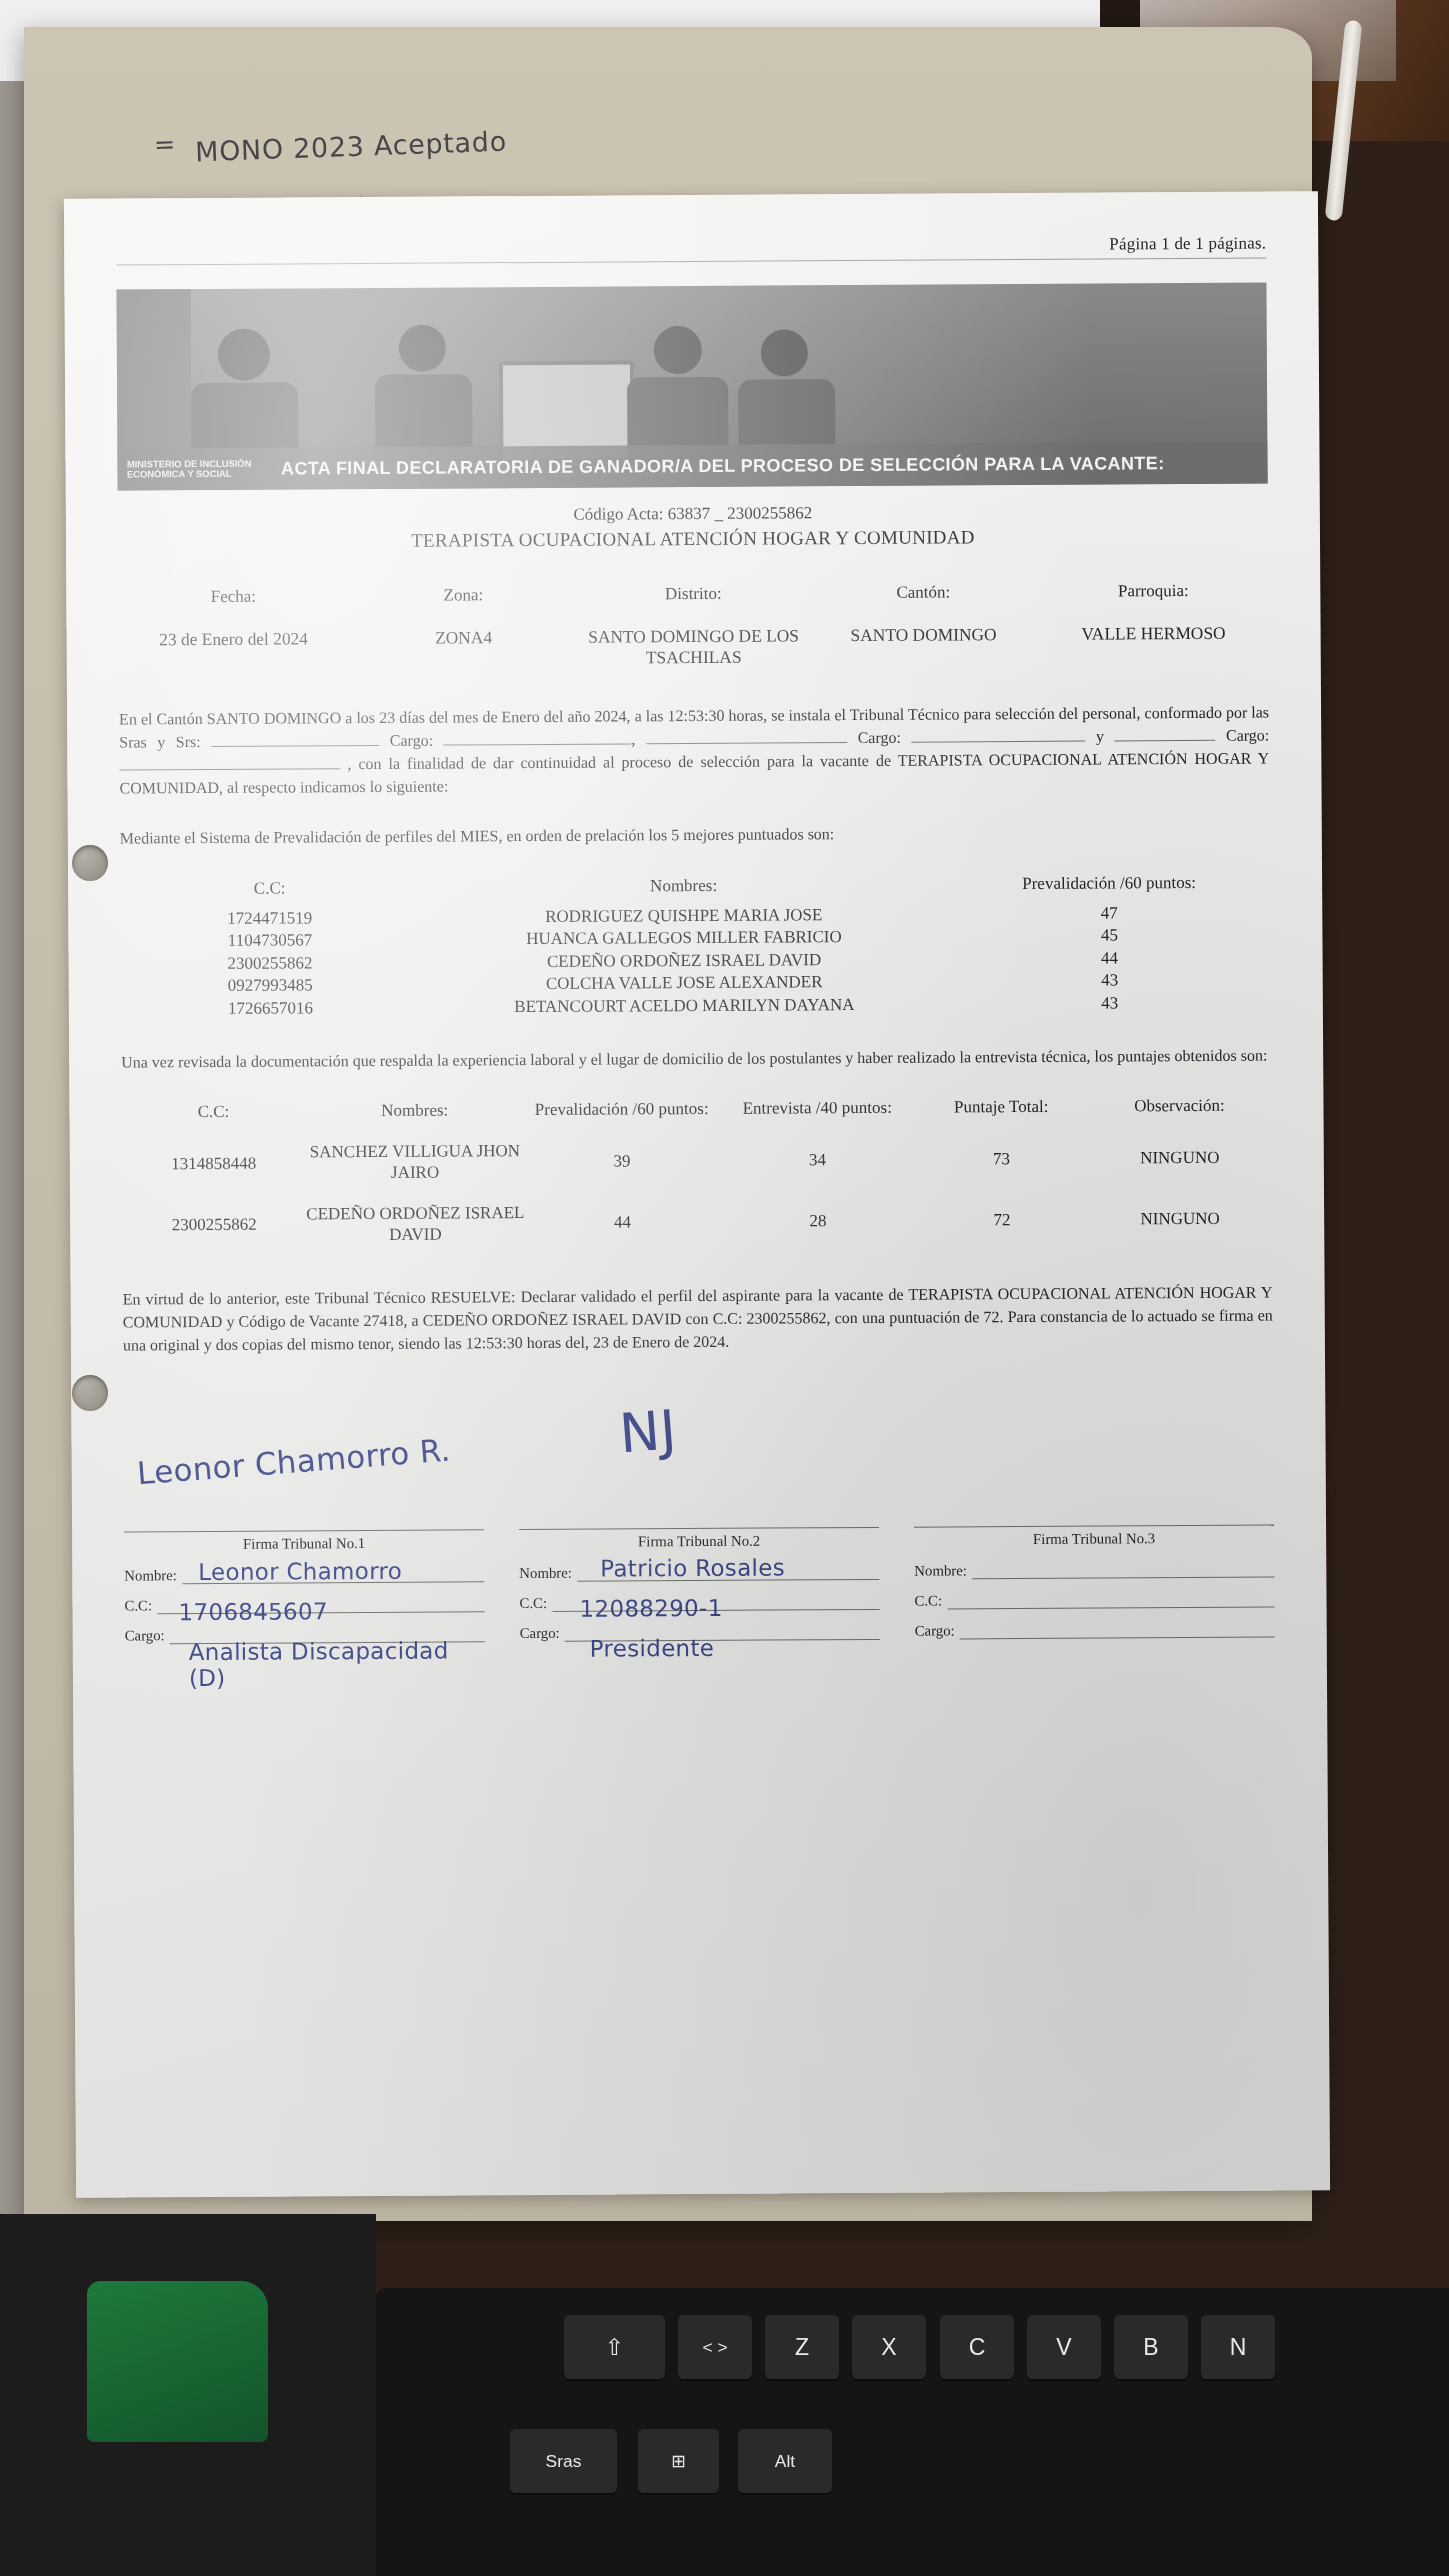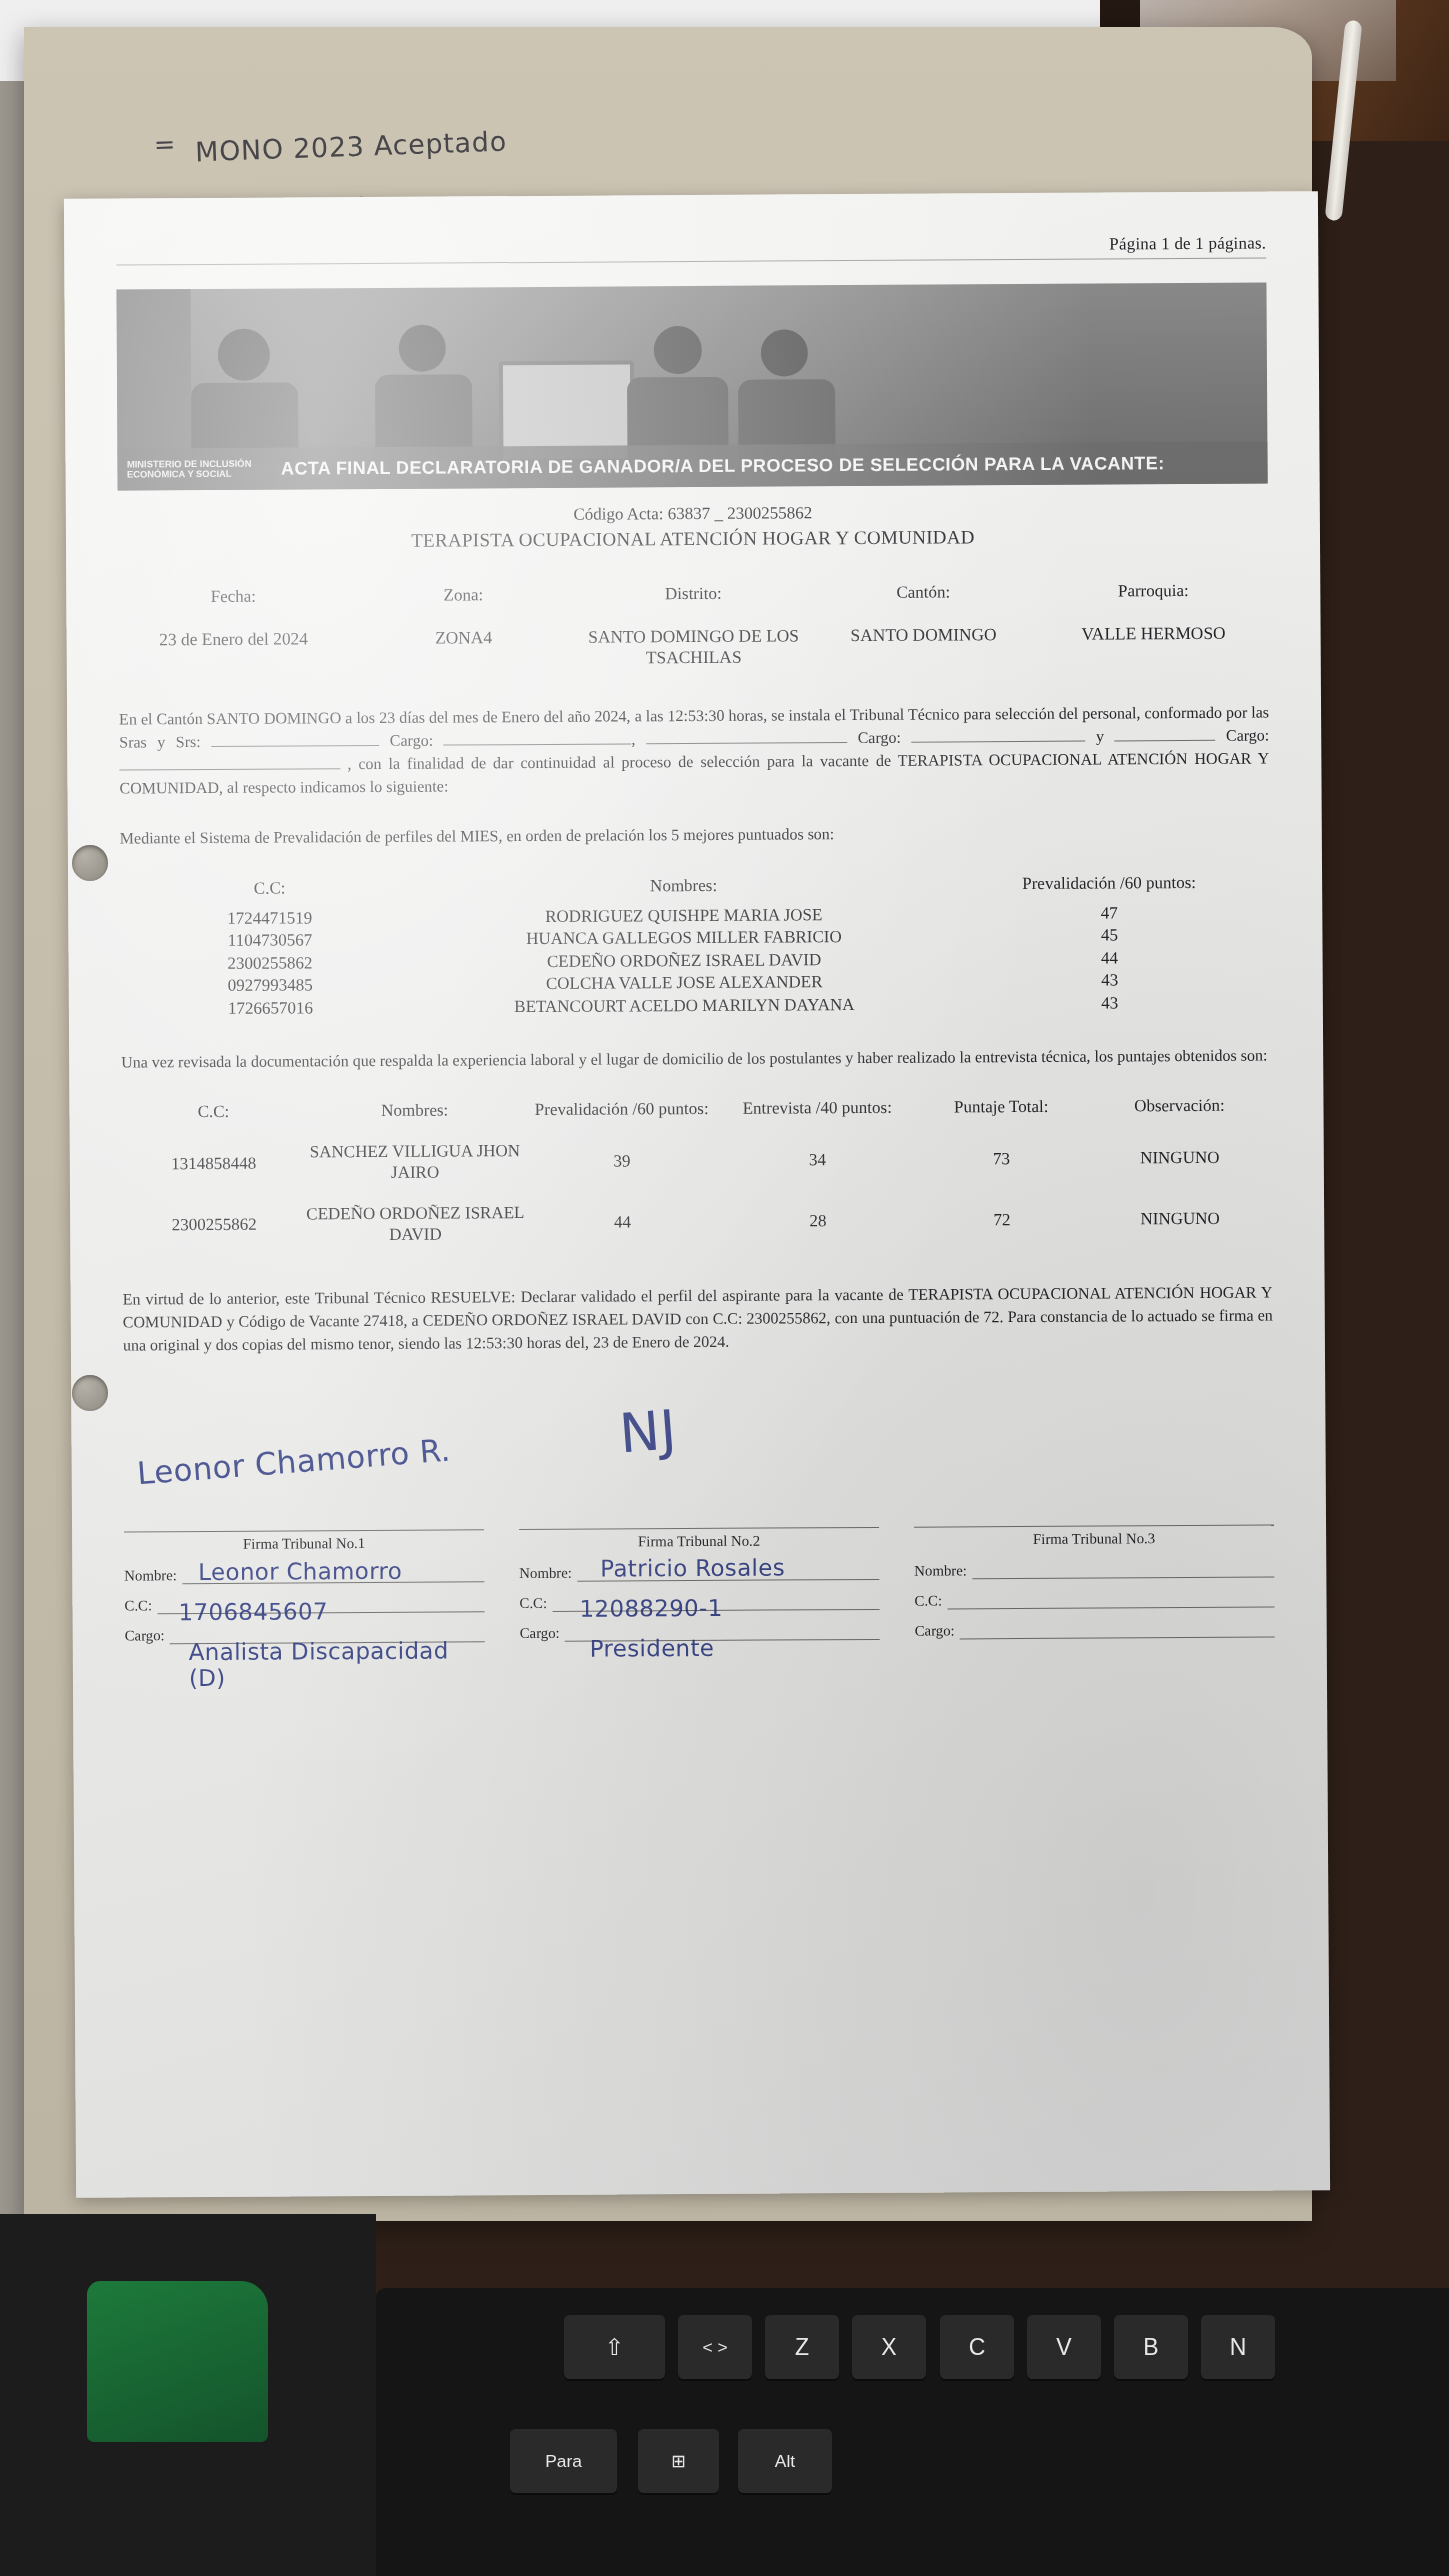--- a/index.html
+++ b/index.html
@@ -536,19 +536,19 @@
   <div class="keyboard">
     <div class="key" style="left:188px; top:27px; width:101px; height:64px;">⇧</div>
     <div class="key small" style="left:302px; top:27px; width:74px; height:64px; flex-direction:column;">&lt;
 &gt;</div>
     <div class="key" style="left:389px; top:27px; width:74px; height:64px;">Z</div>
     <div class="key" style="left:476px; top:27px; width:74px; height:64px;">X</div>
     <div class="key" style="left:564px; top:27px; width:74px; height:64px;">C</div>
     <div class="key" style="left:651px; top:27px; width:74px; height:64px;">V</div>
     <div class="key" style="left:738px; top:27px; width:74px; height:64px;">B</div>
     <div class="key" style="left:825px; top:27px; width:74px; height:64px;">N</div>
-    <div class="key small" style="left:134px; top:141px; width:107px; height:64px;">Para</div>
+    <div class="key small" style="left:134px; top:141px; width:107px; height:64px;">Sras</div>
     <div class="key small" style="left:262px; top:141px; width:81px; height:64px;">⊞</div>
     <div class="key small" style="left:362px; top:141px; width:94px; height:64px;">Alt</div>
   </div>
 
 </div>
 
 
 </body></html>

